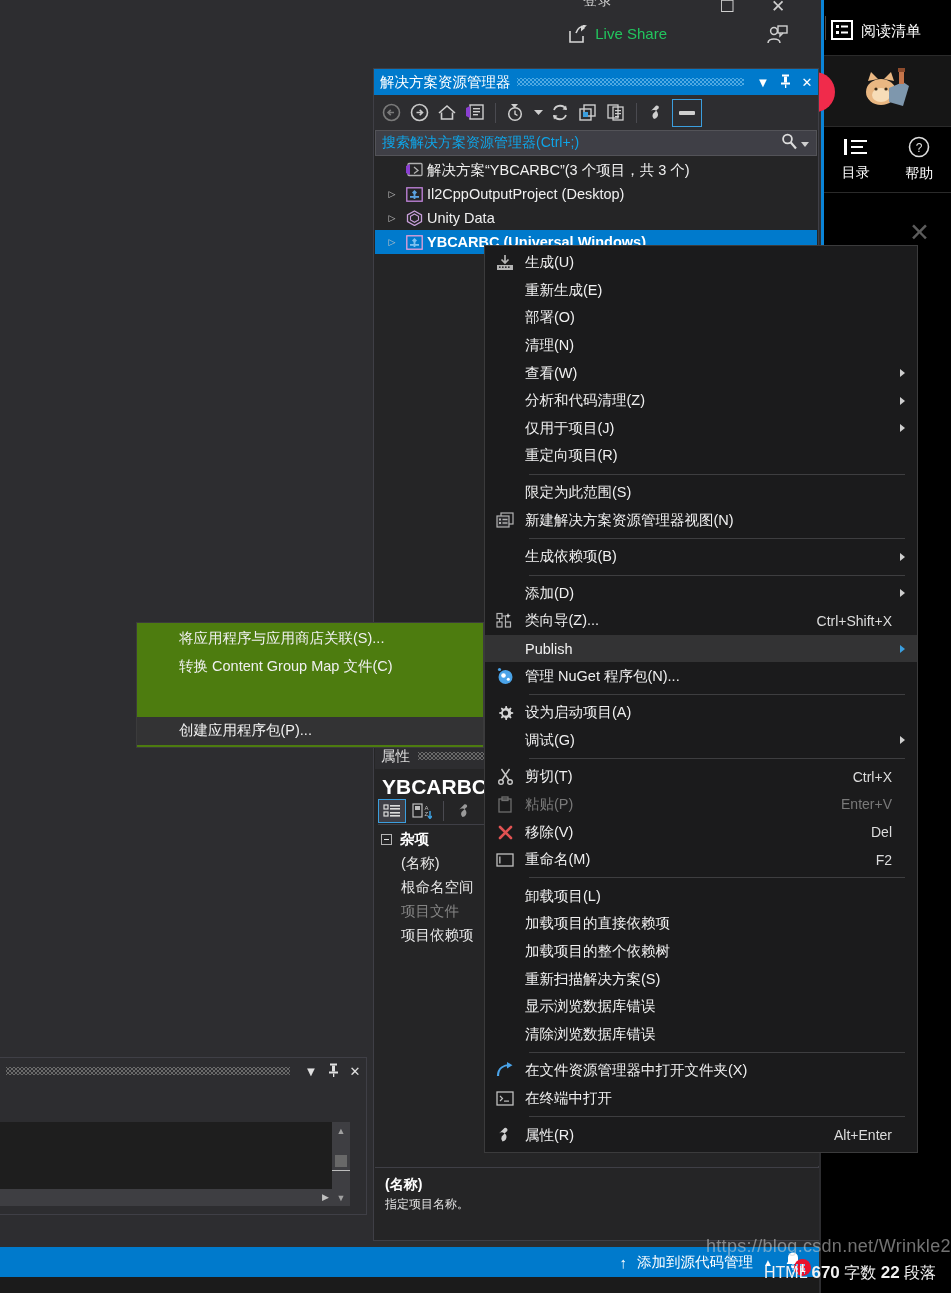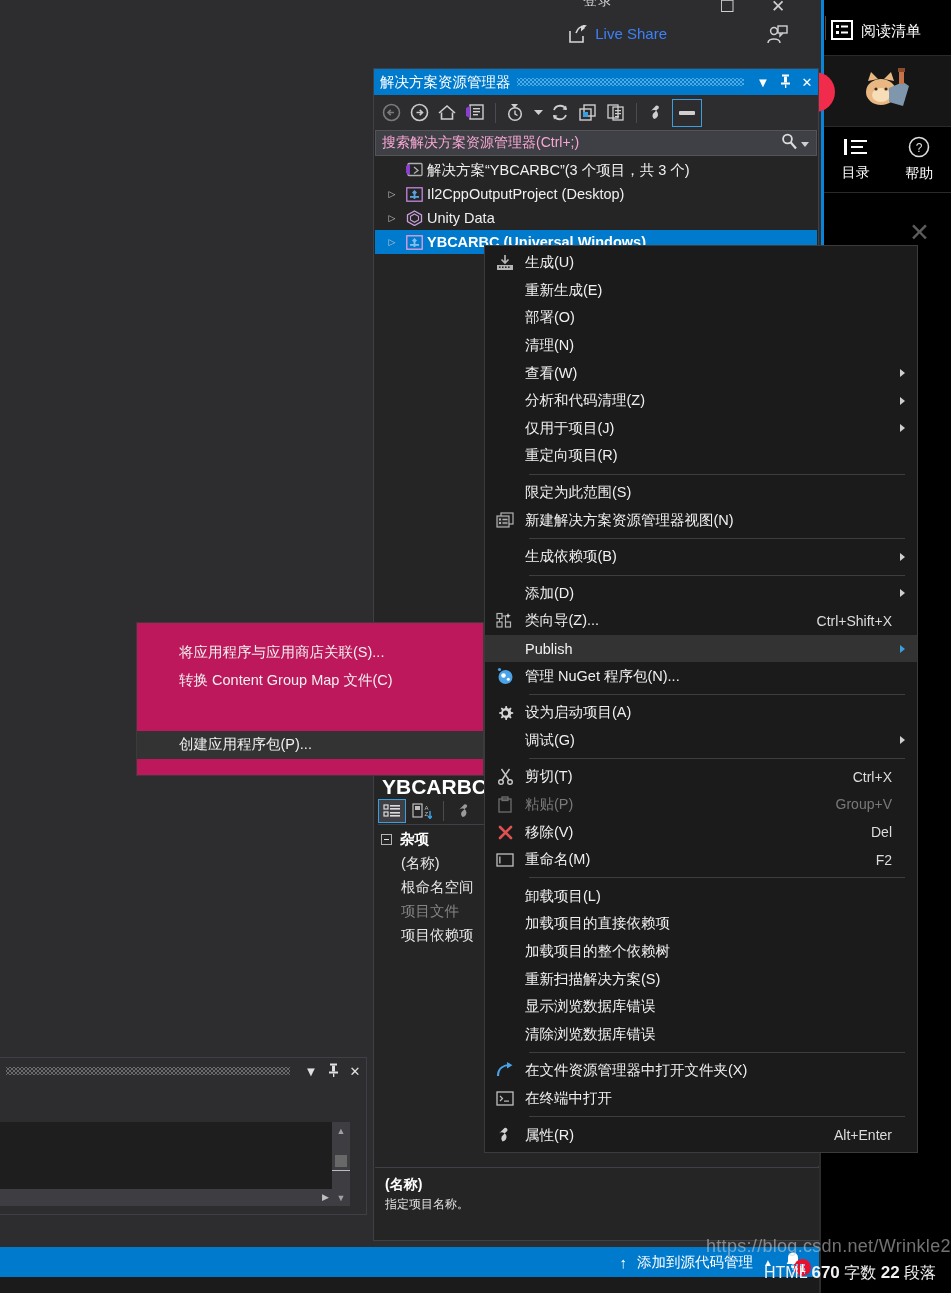--- a/index.html
+++ b/index.html
@@ -16,21 +16,21 @@
     position: absolute; left: 0; top: 0; width: 819px; height: 56px;
     background: #2d2d30;
   }
   .win-btns { position: absolute; right: 18px; top: -4px; color: #d0d0d0; font-size: 17px; }
   .win-btn { display: inline-block; width: 46px; text-align: center; color: #cfcfcf; }
   .login-txt {
     position: absolute; left: 583px; top: -8px; color: #d4d4d4; font-size: 14px;
     letter-spacing: 1px;
   }
   .liveshare {
-    position: absolute; right: 152px; top: 25px; color: #3b82f6; font-size: 15px;
+    position: absolute; right: 152px; top: 25px; color: #22c55e; font-size: 15px;
     display: flex; align-items: center; gap: 8px;
   }
   .ls-icon { display: inline-block; width: 19px; height: 17px; position: relative; }
   .share-person { position: absolute; right: 30px; top: 24px; width: 24px; height: 22px; }
 
   
   .se-pane { position: absolute; left: 373px; top: 68px; width: 446px; height: 669px; background: #252526;
              border: 1px solid #3f3f46; }
   .se-title {
     position: absolute; left: 0; top: 0; width: 444px; height: 26px; background: #007acc;
@@ -52,21 +52,21 @@
     display: flex; align-items: center; padding-left: 4px; gap: 2px;
   }
   .tb-btn { width: 26px; height: 26px; display: flex; align-items: center; justify-content: center; }
   .tb-sep { width: 1px; height: 20px; background: #4a4a50; margin: 0 5px; }
 
   .se-search {
     position: absolute; left: 1px; top: 61px; width: 442px; height: 26px; background: #3f3f46;
     border: 1px solid #535358;
     display: flex; align-items: center; padding: 0 4px 0 6px;
   }
-  .se-search-txt { flex: 1; color: #f9a8d4; font-size: 14px; }
+  .se-search-txt { flex: 1; color: #0ea5e9; font-size: 14px; }
 
   .se-tree { position: absolute; left: 1px; top: 89px; width: 442px; bottom: 1px; background: #252526; }
   .tree-row { height: 24px; display: flex; align-items: center; font-size: 14.5px; color: #f0f0f0; padding-left: 8px; }
   .tree-row.sel { background: #007acc; color: #fff; font-weight: bold; }
   .tw { width: 18px; text-align: center; color: #c8c8c8; font-size: 9px; }
   .ticon { width: 26px; display: flex; align-items: center; justify-content: center; }
 
   
   .prop-pane { position: absolute; left: 373px; top: 712px; width: 446px; height: 529px;
                background: #252526; border: 1px solid #3f3f46; }
@@ -138,22 +138,22 @@
   .ctx-key { color: #dcdcdc; font-size: 14px; padding-right: 25px; }
   .ctx-item.disabled .ctx-key { color: #797979; }
   .ctx-arrow { position: absolute; right: 12px; top: 50%; transform: translateY(-50%);
                width: 0; height: 0; border-left: 5px solid #cfcfcf;
                border-top: 4px solid transparent; border-bottom: 4px solid transparent; }
   .ctx-item.hl .ctx-arrow { border-left-color: #3b9ede; }
   .ctx-sep { height: 1px; background: #3e3e40; margin: 4px 12px 4px 44px; }
 
   
   .submenu {
-    position: absolute; left: 136px; top: 622px; width: 348px; background: #be185d;
-    border: 1px solid #3b3b3c; padding: 16px 0; z-index: 50;
+    position: absolute; left: 136px; top: 622px; width: 348px; background: #4d7c0f;
+    border: 1px solid #3b3b3c; padding: 2px 0; z-index: 50;
   }
   .sub-item { height: 27.6px; display: flex; align-items: center; color: #f0f0f0; font-size: 14.5px; padding-left: 42px; }
   .sub-item.hl { background: #333334; margin-top: 37px; }
 
   
   .right-panel { position: absolute; left: 821px; top: 0; width: 130px; height: 1293px; background: #000000; }
   .rp-accent { position: absolute; left: 0; top: 0; width: 3px; height: 260px; background: #0a84d8; }
   .rp-readlist { position: absolute; left: 10px; top: 12px; width: 120px; height: 38px;
                  display: flex; align-items: center; gap: 8px; color: #ffffff; font-size: 15px; }
   .rp-divider-v { position: absolute; left: 4px; top: 16px; width: 1px; height: 24px; background: #4a4a4a; }
@@ -657,21 +657,21 @@
       <span class="ctx-key">Ctrl+X</span>
     </div>
     <div class="ctx-item disabled">
       <span class="ctx-ico">
         <svg width="16" height="17" viewBox="0 0 16 17">
             <rect x="2" y="3" width="12" height="13" fill="none" stroke="#6e6e6e" stroke-width="1.3"></rect>
             <rect x="5" y="1" width="6" height="3.5" fill="none" stroke="#6e6e6e" stroke-width="1.3"></rect>
           </svg>
       </span>
       <span class="ctx-lbl">粘贴(P)</span>
-      <span class="ctx-key">Group+V</span>
+      <span class="ctx-key">Enter+V</span>
     </div>
     <div class="ctx-item">
       <span class="ctx-ico">
         <svg width="17" height="17" viewBox="0 0 17 17">
             <path d="M3 3 L14 14 M14 3 L3 14" stroke="#e05252" stroke-width="2.6" fill="none" stroke-linecap="round"></path>
           </svg>
       </span>
       <span class="ctx-lbl">移除(V)</span>
       <span class="ctx-key">Del</span>
     </div>

